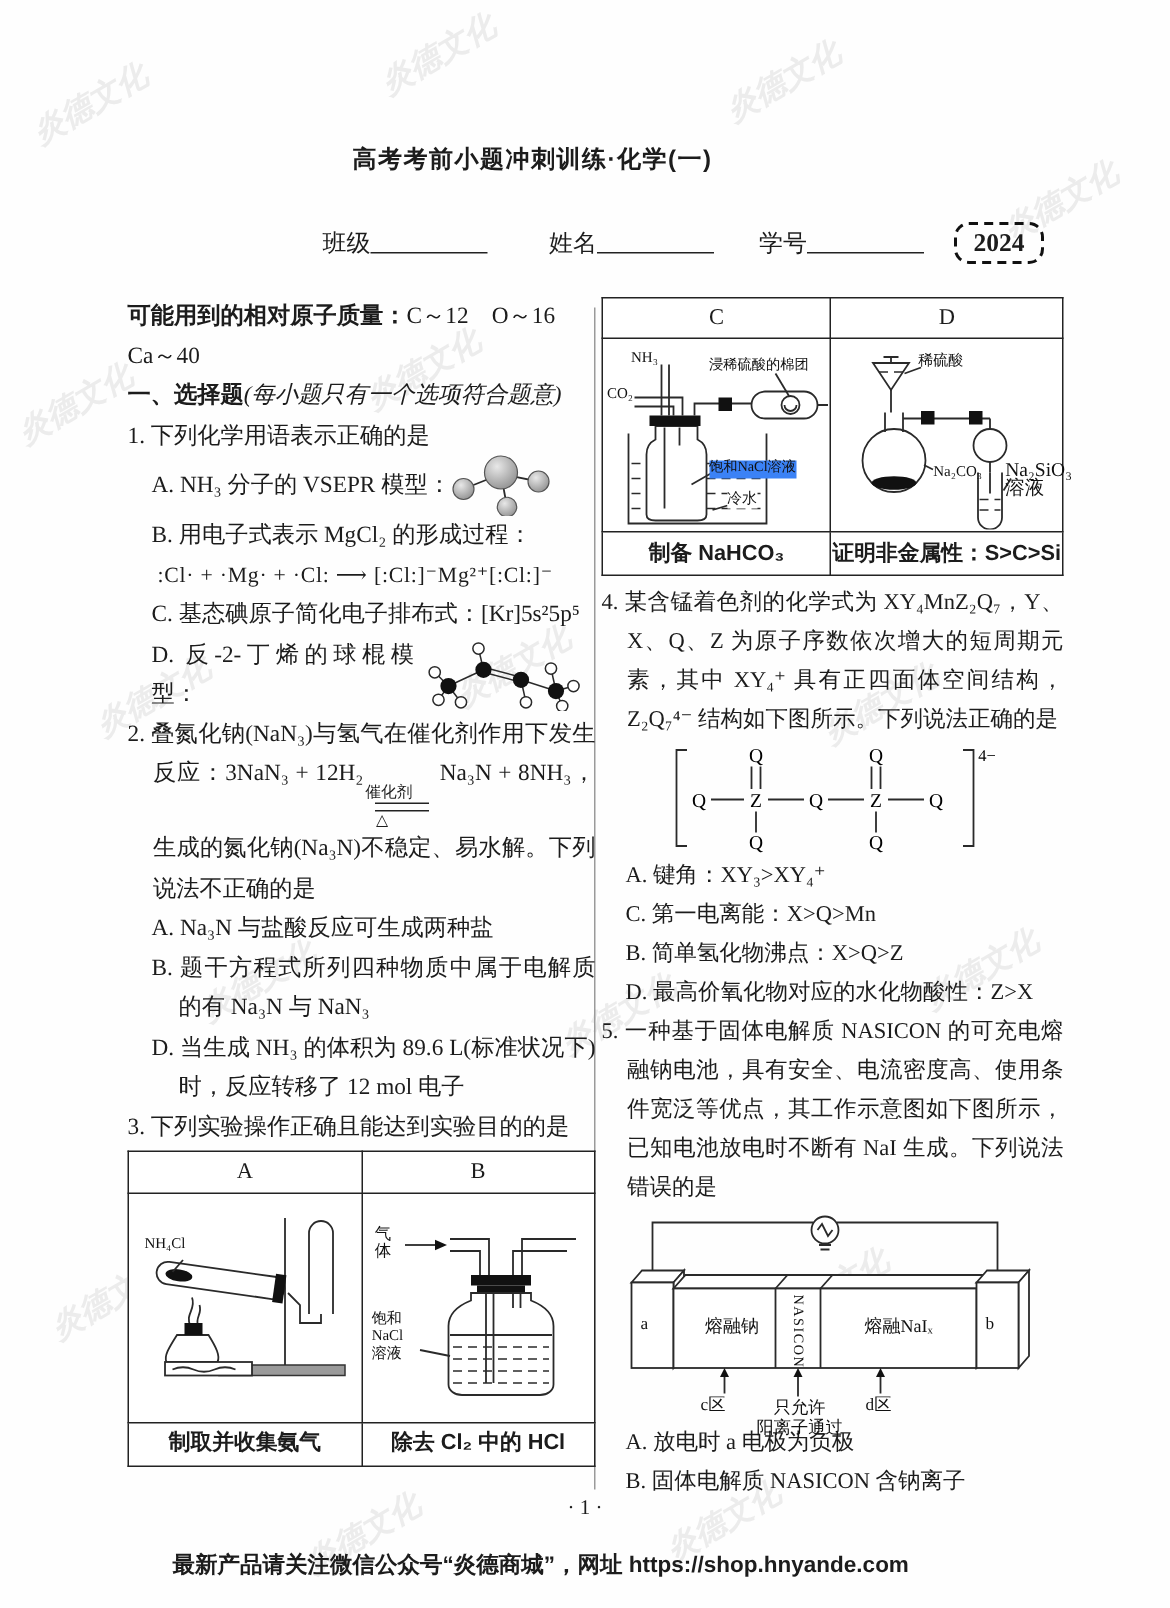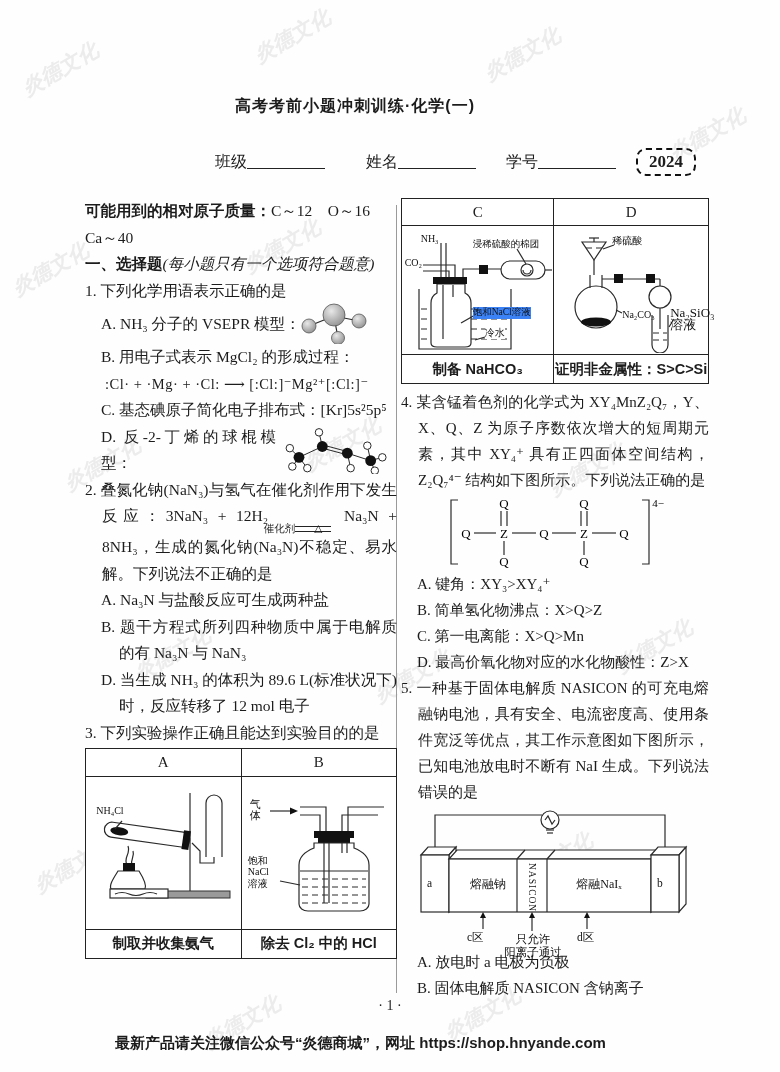--- a/index.html
+++ b/index.html
@@ -22,21 +22,21 @@
   .col.right{left:401px;width:308px;font-size:15px;line-height:26px;}
   .colrule{position:absolute;left:396px;top:205px;height:788px;width:0;border-left:1px solid #9a9a9a;z-index:0;}
   .col p{margin:0;}
   .hei{font-family:"Liberation Sans","DejaVu Sans",sans-serif;font-weight:bold;}
   .kai{font-style:italic;}
   .stem{padding-left:17px;text-indent:-17px;}
   .opt{padding-left:34px;text-indent:-18px;}
   .optrow{display:flex;align-items:center;padding-left:16px;}
   .formula{padding-left:20px;font-size:14.5px;letter-spacing:.5px;}
   
-  .cond{display:inline-flex;flex-direction:row;align-items:center;vertical-align:-11px;
+  .cond{display:inline-flex;flex-direction:column;align-items:center;vertical-align:-11px;
         line-height:1;margin:0 3px;}
   .cond .ctop,.cond .cbot{font-size:10.5px;line-height:11px;}
   .cond .cbar{width:36px;height:4px;border-top:1.3px solid #222;border-bottom:1.3px solid #222;margin:1px 0;}
   
   table.exp{width:100%;border-collapse:collapse;margin-top:2px;background:#fff;}
   table.exp td{border:1.3px solid #222;text-align:center;vertical-align:middle;padding:0;}
   td.th{height:25px;font-size:15px;}
   td.cap{height:28px;font-size:14.5px;font-weight:bold;font-family:"Liberation Sans","DejaVu Sans",sans-serif;}
   td.img{height:126px;}
   .col.right td.img{height:128px;}
@@ -344,22 +344,22 @@
         <text x="182" y="43" font-size="13" text-anchor="middle">Q</text>
         <text x="62" y="13" font-size="13" text-anchor="middle">Q</text>
         <text x="142" y="13" font-size="13" text-anchor="middle">Q</text>
         <text x="62" y="71" font-size="13" text-anchor="middle">Q</text>
         <text x="142" y="71" font-size="13" text-anchor="middle">Q</text>
         <text x="216" y="12" font-size="11" text-anchor="middle">4−</text>
       </svg>
     </div>
 
     <p class="opt">A. 键角：XY₃&gt;XY₄⁺</p>
+    <p class="opt">C. 第一电离能：X&gt;Q&gt;Mn</p>
     <p class="opt">B. 简单氢化物沸点：X&gt;Q&gt;Z</p>
-    <p class="opt">C. 第一电离能：X&gt;Q&gt;Mn</p>
     <p class="opt">D. 最高价氧化物对应的水化物酸性：Z&gt;X</p>
 
     <p class="stem">5. 一种基于固体电解质 NASICON 的可充电熔融钠电池，具有安全、电流密度高、使用条件宽泛等优点，其工作示意图如下图所示，已知电池放电时不断有 NaI 生成。下列说法错误的是</p>
 
     <div class="batwrap">
       <svg width="292" height="142" viewBox="0 0 292 142">
         <path class="ln" d="M30,48 L30,8 L137,8"></path>
         <path class="ln" d="M260,48 L260,8 L153,8"></path>
         <circle class="fw" cx="145" cy="13" r="9"></circle>
         <path class="ln" d="M140,13 L143,9 L147,17 L150,13" stroke-width="0.9"></path>

